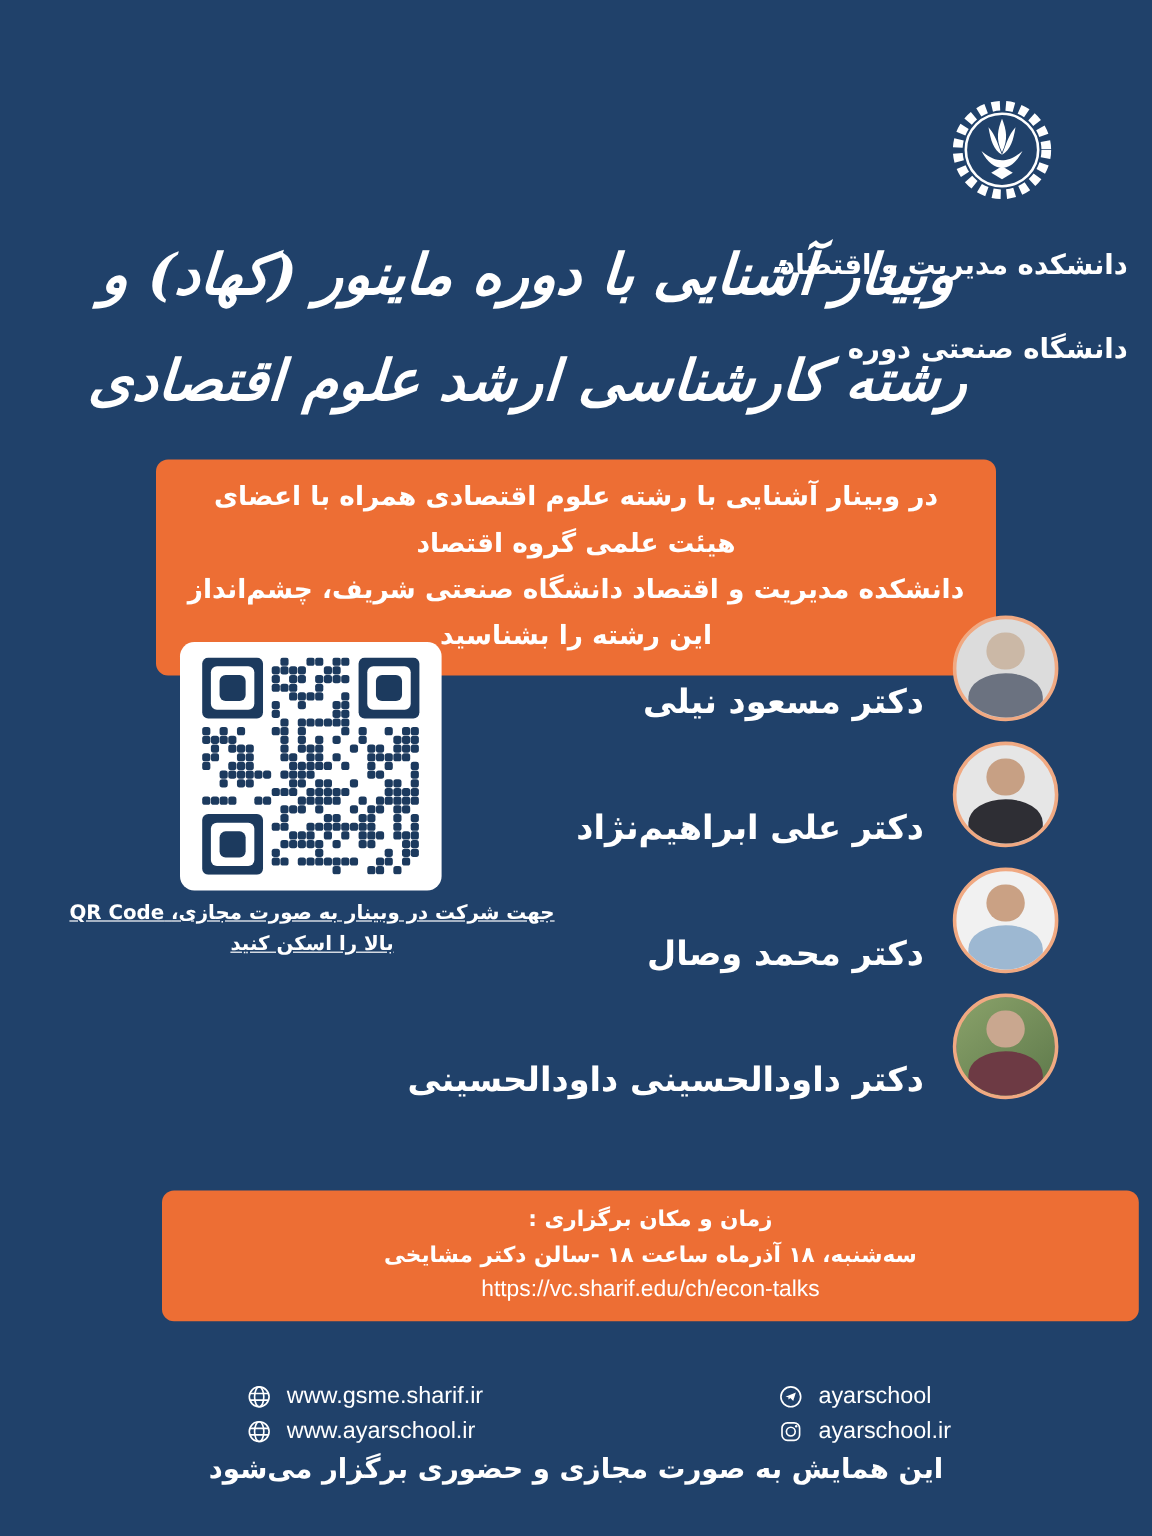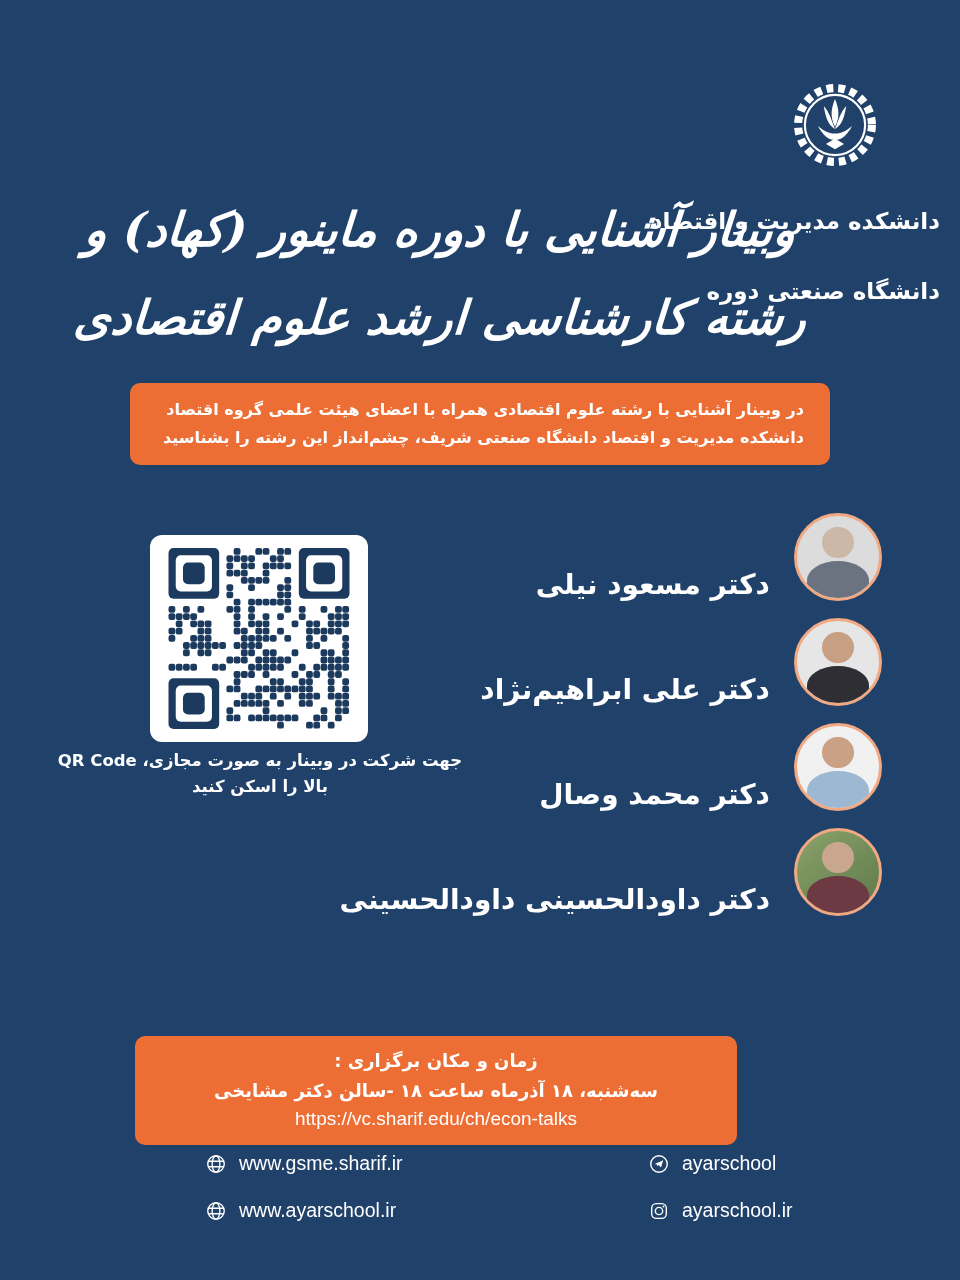--- a/index.html
+++ b/index.html
@@ -16,31 +16,31 @@
   
   .title-block{
     position:absolute;top:186px;left:60px;width:760px;text-align:center;
     font-family:"DejaVu Serif","Liberation Serif",serif;font-style:italic;font-weight:bold;
   }
   .title-line{font-size:47px;line-height:88px;white-space:nowrap;transform:skewX(-4deg);}
   
   .intro-banner{
     position:absolute;left:130px;top:383px;width:700px;box-sizing:border-box;
     background:#ed6e34;border-radius:10px;padding:13px 26px;
-    font-size:16px;font-weight:bold;line-height:1.75;
+    text-align:center;font-size:22px;font-weight:bold;line-height:1.75;
   }
   
   .qr-card{
     position:absolute;left:150px;top:535px;width:218px;height:207px;box-sizing:border-box;
     background:#ffffff;border-radius:12px;padding:13px;
   }
   .qr-card svg{width:100%;height:100%;display:block;}
   .qr-caption{
     position:absolute;left:55px;top:748px;width:410px;text-align:center;
-    font-size:16.5px;font-weight:bold;line-height:1.6;
+    font-size:16.5px;font-weight:bold;line-height:1.6;text-decoration:underline;
   }
   .qr-caption .latin{direction:ltr;unicode-bidi:embed;}
   
   .speakers{position:absolute;top:496px;right:78px;left:380px;}
   .speaker-row{display:flex;align-items:flex-end;height:105px;direction:rtl;}
   .avatar{
     flex:0 0 auto;width:82px;height:82px;border-radius:50%;
     border:3px solid #f0a982;overflow:hidden;margin-left:24px;position:relative;
   }
   .person{position:absolute;inset:0;}
@@ -53,32 +53,32 @@
     border-radius:50% 50% 0 0;background:var(--shirt,#555);
   }
   .av1{--skin:#cbb8a6;--shirt:#6b7280;background:#dcdcdc;}
   .av2{--skin:#c7a084;--shirt:#2e2e34;background:#e6e6e6;}
   .av3{--skin:#c9a78f;--shirt:#161b26;background:linear-gradient(140deg,#aec47a,#7d9a55);}
   .av4{--skin:#caa184;--shirt:#9db8d2;background:#f1f1f1;}
   .av5{--skin:#c9a78f;--shirt:#6d3a44;background:linear-gradient(140deg,#8aa26a,#5d784a);}
   .speaker-name{font-size:28px;font-weight:bold;white-space:nowrap;}
   
   .schedule-banner{
-    position:absolute;left:135px;top:1036px;width:602px;box-sizing:border-box;
+    position:absolute;left:135px;top:992px;width:814px;box-sizing:border-box;
     background:#ed6e34;border-radius:10px;padding:11px 20px 13px 20px;text-align:center;
   }
   .schedule-heading{font-size:18px;font-weight:bold;line-height:1.6;}
   .schedule-datetime{font-size:18px;font-weight:bold;line-height:1.7;}
   .schedule-url{
     direction:ltr;font-family:"Liberation Sans",sans-serif;
     font-size:19px;line-height:1.35;font-weight:normal;
   }
   
   .footer-links{position:absolute;left:0;top:1152px;width:960px;}
-  .links-col{position:absolute;display:flex;flex-direction:column;gap:24px;direction:ltr;}
+  .links-col{position:absolute;display:flex;flex-direction:column;gap:6px;direction:ltr;}
   .links-col.left{left:205px;}
   .links-col.right{left:648px;}
   .link-row{display:flex;align-items:center;gap:12px;}
   .link-icon{width:22px;height:22px;flex:0 0 auto;}
   .link-icon svg{width:100%;height:100%;display:block;}
   .link-label{font-size:19.5px;font-family:"Liberation Sans",sans-serif;}
   .note{
     position:absolute;left:0;top:1212px;width:960px;text-align:center;
     font-size:23px;font-weight:bold;
   }
@@ -431,14 +431,15 @@
             <rect x="4" y="4" width="16" height="16" rx="5"></rect>
             <circle cx="12" cy="12" r="4"></circle>
             <circle cx="16.9" cy="7.1" r="1.1" fill="#ffffff" stroke="none"></circle>
           </svg>
         </span>
         <span class="link-label">ayarschool.ir</span>
       </div>
     </div>
   </div>
 
+  <div class="note">این همایش به صورت مجازی و حضوری برگزار می‌شود</div>
 
 </div>
 
 </body></html>

